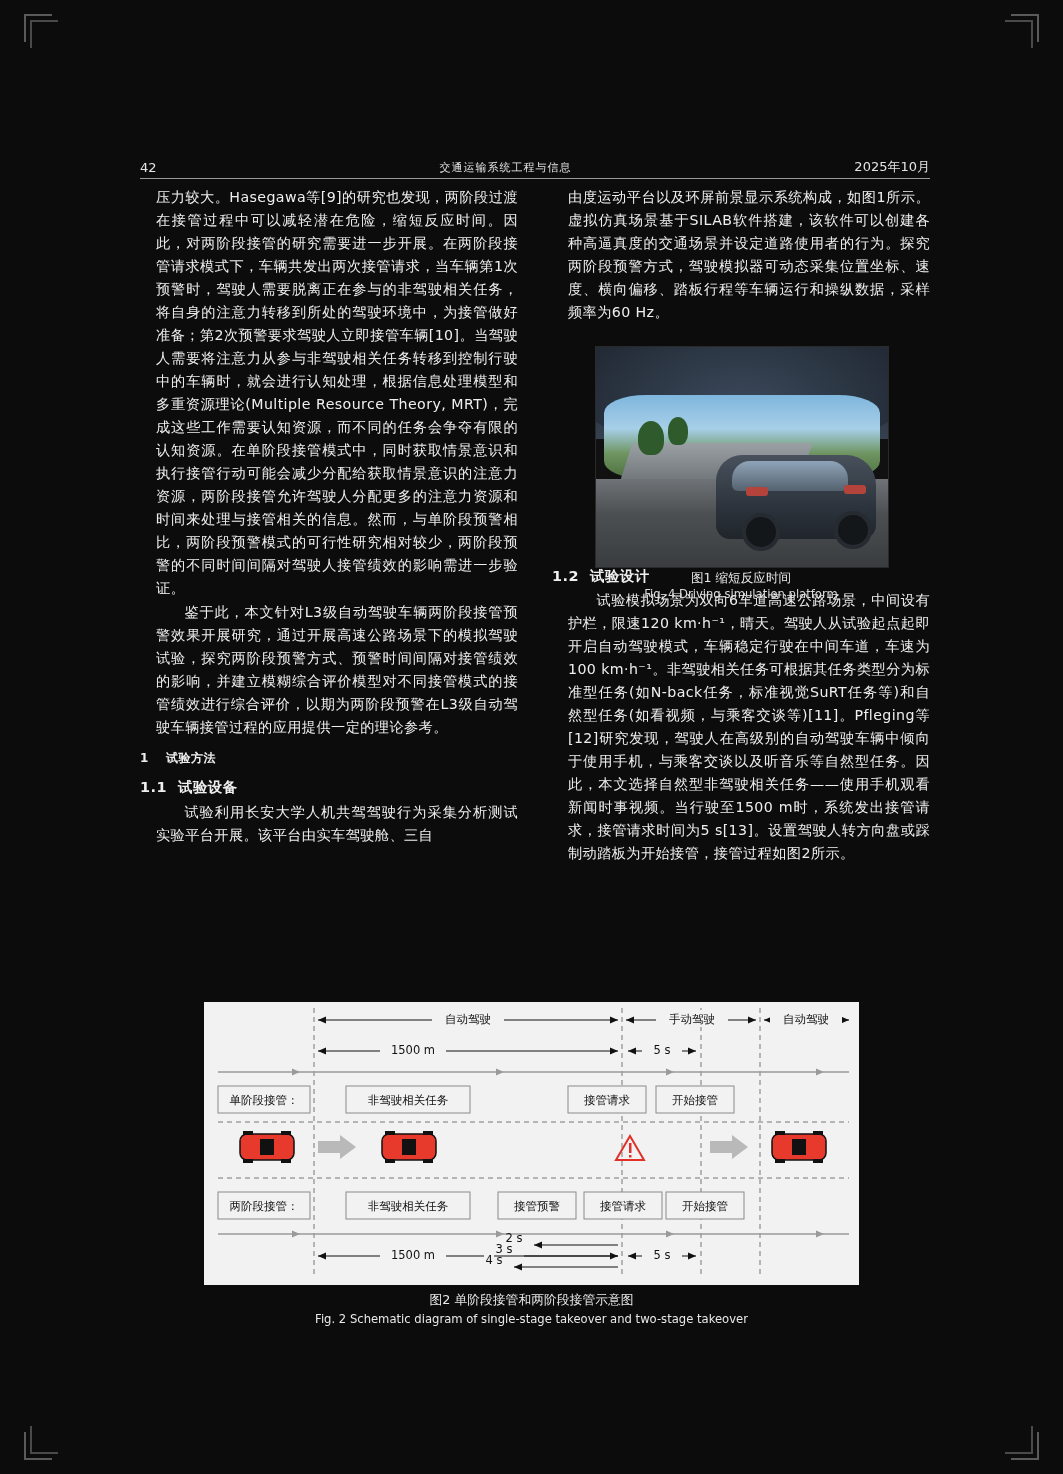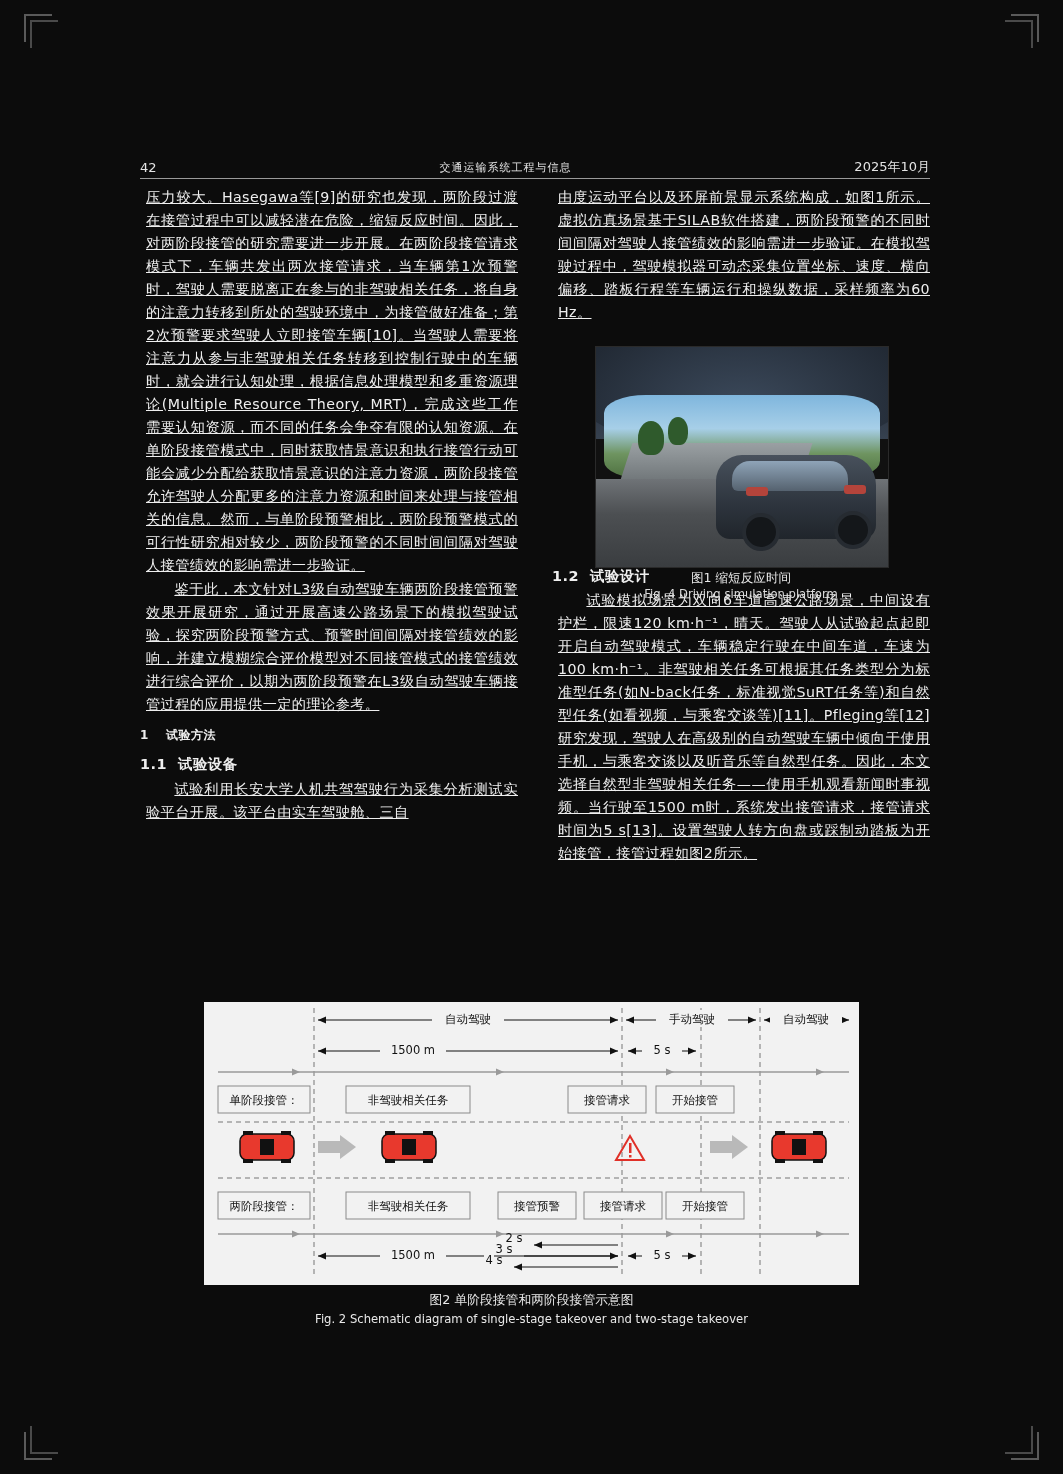--- a/index.html
+++ b/index.html
@@ -22,21 +22,21 @@
   .runhead{position:absolute;left:140px;top:156px;width:790px;height:22px;
     display:flex;align-items:center;justify-content:space-between;font-size:13px;color:#e4e4e4;}
   .runhead .mid{font-size:11px;letter-spacing:1px;}
   .rule{position:absolute;left:140px;top:178px;width:790px;height:1px;background:#9a9a9a;}
 
   
   .col{position:absolute;top:186px;width:378px;font-size:14.2px;line-height:1.62;
        text-align:justify;color:#efefef;letter-spacing:.4px;}
   .col.left{left:140px;}
   .col.right{left:552px;}
-  .col p{margin:0 0 1px 6px;text-decoration:underline;}
+  .col p{margin:0 0 1px 16px;}
   .col p.ind{text-indent:2em;}
   .h2{font-size:12px;font-weight:bold;margin:10px 0 2px 0;letter-spacing:.5px;}
   .h2 .num{display:inline-block;min-width:26px;}
   .h3{font-size:14.4px;font-weight:bold;margin:8px 0 1px 0;letter-spacing:.5px;}
 
   
   .fig1{position:absolute;left:595px;top:346px;width:292px;height:220px;
     border:1px solid #2a2a2a;overflow:hidden;background:#111;}
   .fig1 .sky{position:absolute;left:0;top:0;width:292px;height:92px;
     background:linear-gradient(180deg,#1d2430 0%,#2b3442 60%,#36414f 100%);}
@@ -93,21 +93,21 @@
     <div class="h2">
       <span class="num">1</span><span>试验方法</span>
     </div>
     <div class="h3">
       <span>1.1</span>&nbsp;&nbsp;<span>试验设备</span>
     </div>
     <p class="ind">试验利用长安大学人机共驾驾驶行为采集分析测试实验平台开展。该平台由实车驾驶舱、三自</p>
   </div>
 
   <div class="col right">
-    <p>由度运动平台以及环屏前景显示系统构成，如图1所示。虚拟仿真场景基于SILAB软件搭建，两阶段预警的不同时间间隔对驾驶人接管绩效的影响需进一步验证。在模拟驾驶过程中，驾驶模拟器可动态采集位置坐标、速度、横向偏移、踏板行程等车辆运行和操纵数据，采样频率为60 Hz。</p>
+    <p>由度运动平台以及环屏前景显示系统构成，如图1所示。虚拟仿真场景基于SILAB软件搭建，该软件可以创建各种高逼真度的交通场景并设定道路使用者的行为。探究两阶段预警方式，驾驶模拟器可动态采集位置坐标、速度、横向偏移、踏板行程等车辆运行和操纵数据，采样频率为60 Hz。</p>
     <div style="height:232px"></div>
     <div class="h3">
       <span>1.2</span>&nbsp;&nbsp;<span>试验设计</span>
     </div>
     <p class="ind">试验模拟场景为双向6车道高速公路场景，中间设有护栏，限速120 km·h⁻¹，晴天。驾驶人从试验起点起即开启自动驾驶模式，车辆稳定行驶在中间车道，车速为100 km·h⁻¹。非驾驶相关任务可根据其任务类型分为标准型任务(如N-back任务，标准视觉SuRT任务等)和自然型任务(如看视频，与乘客交谈等)[11]。Pfleging等[12]研究发现，驾驶人在高级别的自动驾驶车辆中倾向于使用手机，与乘客交谈以及听音乐等自然型任务。因此，本文选择自然型非驾驶相关任务——使用手机观看新闻时事视频。当行驶至1500 m时，系统发出接管请求，接管请求时间为5 s[13]。设置驾驶人转方向盘或踩制动踏板为开始接管，接管过程如图2所示。</p>
   </div>
 
   <div class="fig1">
     <div class="sky"></div>
     <div class="dome"></div>

